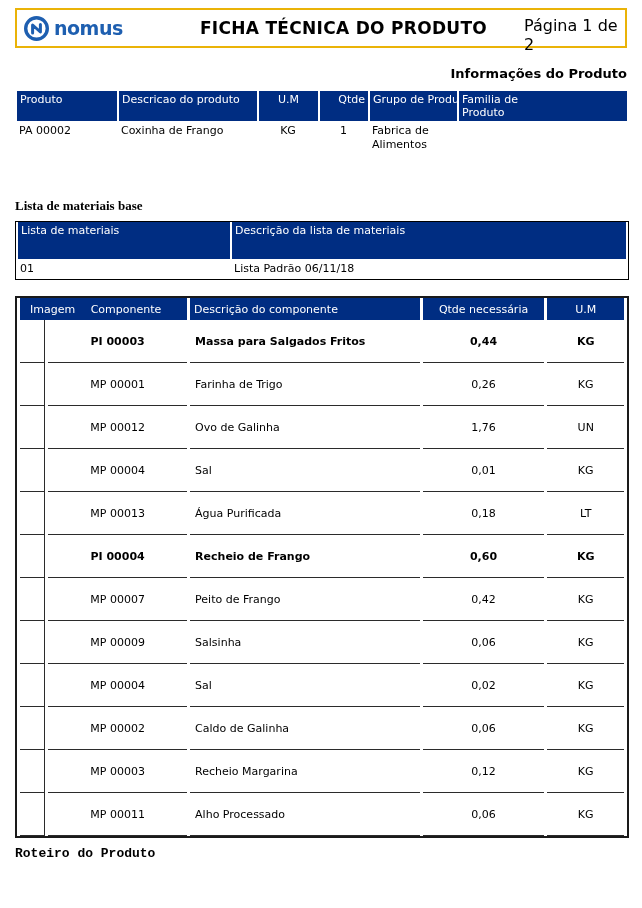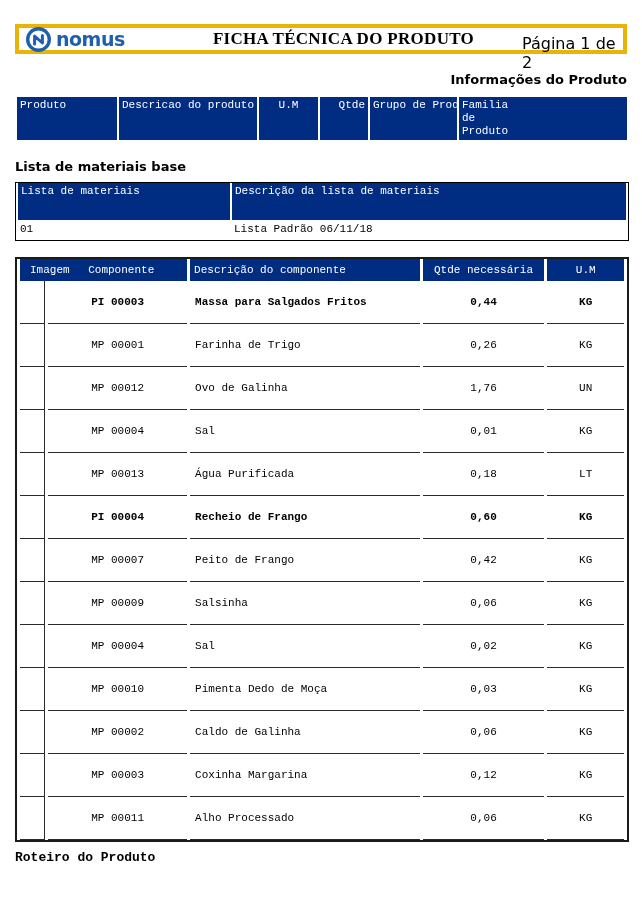--- a/index.html
+++ b/index.html
@@ -6,49 +6,48 @@
   html, body { background: #fff; }
   body {
     width: 642px; height: 908px; overflow: hidden;
     font-family: "DejaVu Sans", "Liberation Sans", sans-serif;
     color: #000;
   }
   .page { padding: 0 15px; }
 
   
   .report-header {
-    margin-top: 24px; height: 30px;
-    border: 4px solid #eab308;
+    margin-top: 8px; height: 40px;
+    border: 2px solid #eab308;
     display: flex; align-items: center; padding: 0 6px;
   }
   .logo { display: flex; align-items: center; gap: 4px; width: 140px; }
   .logo-word {
     font-size: 19px; font-weight: bold; color: #1E5FB0;
     letter-spacing: -0.5px;
   }
   .report-title {
     flex: 1; text-align: center;
     font-size: 17px; font-weight: bold; letter-spacing: 0.3px;
     white-space: nowrap;
-    font-family: Liberation Serif, serif;
   }
   .page-indicator {
     width: 95px; font-size: 16px; text-align: left;
     align-self: flex-start; padding-top: 6px;
   }
 
   
   h2.section-heading { font-size: 13px; font-weight: bold; line-height: 16px; }
   #heading-info    { margin: 18px 0 9px 8px; text-align: right; }
-  #heading-lista   { margin: 19px 0 7px 0; }
+  #heading-lista   { margin: 19px 0 7px 0; font-family: Liberation Serif, serif; }
   #heading-roteiro { margin: 8px 0 0 0; font-family: Liberation Mono, monospace; }
 
   
   table { table-layout: fixed; width: 614px; font-size: 11px;
-          border-collapse: separate; border-spacing: 2px 0; font-family: Liberation Mono, monospace; }
+          border-collapse: separate; border-spacing: 2px 0; }
   th { background: #002D82; color: #fff; font-weight: normal;
        text-align: left; padding: 2px 3px; vertical-align: top;
        font-size: 11px; line-height: 13px; }
   td { vertical-align: top; }
 
   
   .t-produto th { height: 28px; white-space: nowrap; overflow: hidden; }
   .t-produto th.wrap { white-space: normal; }
   .t-produto th .narrow { display: inline-block; width: 64px; white-space: normal; }
   .t-produto td { padding: 3px 3px 0 2px; line-height: 14px; height: 58px; }
@@ -105,20 +104,28 @@
         <tr>
       <th>Produto</th>
       <th>Descricao do produto</th>
       <th style="text-align:center">U.M</th>
       <th style="text-align:right">Qtde</th>
       <th>Grupo de Produto</th>
       <th class="wrap">
         <span class="narrow">Familia de Produto</span>
       </th>
     </tr>
+    <tr>
+      <td>PA 00002</td>
+      <td>Coxinha de Frango</td>
+      <td class="c-center">KG</td>
+      <td class="c-center">1</td>
+      <td>Fabrica de Alimentos</td>
+      <td></td>
+    </tr>
   </tbody>
     </table>
 
   <h2 class="section-heading" id="heading-lista">Lista de materiais base</h2>
 
   <table class="t-lista">
     <colgroup>
         <col style="width:212px">
         <col style="width:394px">
       </colgroup>
@@ -211,36 +218,29 @@
     </tr>
     <tr>
       <td class="cell-imagem"></td>
       <td class="cell-comp">MP 00004</td>
       <td class="cell-desc">Sal</td>
       <td class="cell-qtde">0,02</td>
       <td class="cell-um">KG</td>
     </tr>
     <tr>
       <td class="cell-imagem"></td>
-      <td class="cell-comp">MP 00010</td>
-      <td class="cell-desc">Pimenta Dedo de Moça</td>
-      <td class="cell-qtde">0,03</td>
-      <td class="cell-um">KG</td>
-    </tr>
-    <tr>
-      <td class="cell-imagem"></td>
       <td class="cell-comp">MP 00002</td>
       <td class="cell-desc">Caldo de Galinha</td>
       <td class="cell-qtde">0,06</td>
       <td class="cell-um">KG</td>
     </tr>
     <tr>
       <td class="cell-imagem"></td>
       <td class="cell-comp">MP 00003</td>
-      <td class="cell-desc">Coxinha Margarina</td>
+      <td class="cell-desc">Recheio Margarina</td>
       <td class="cell-qtde">0,12</td>
       <td class="cell-um">KG</td>
     </tr>
     <tr>
       <td class="cell-imagem"></td>
       <td class="cell-comp">MP 00011</td>
       <td class="cell-desc">Alho Processado</td>
       <td class="cell-qtde">0,06</td>
       <td class="cell-um">KG</td>
     </tr>

